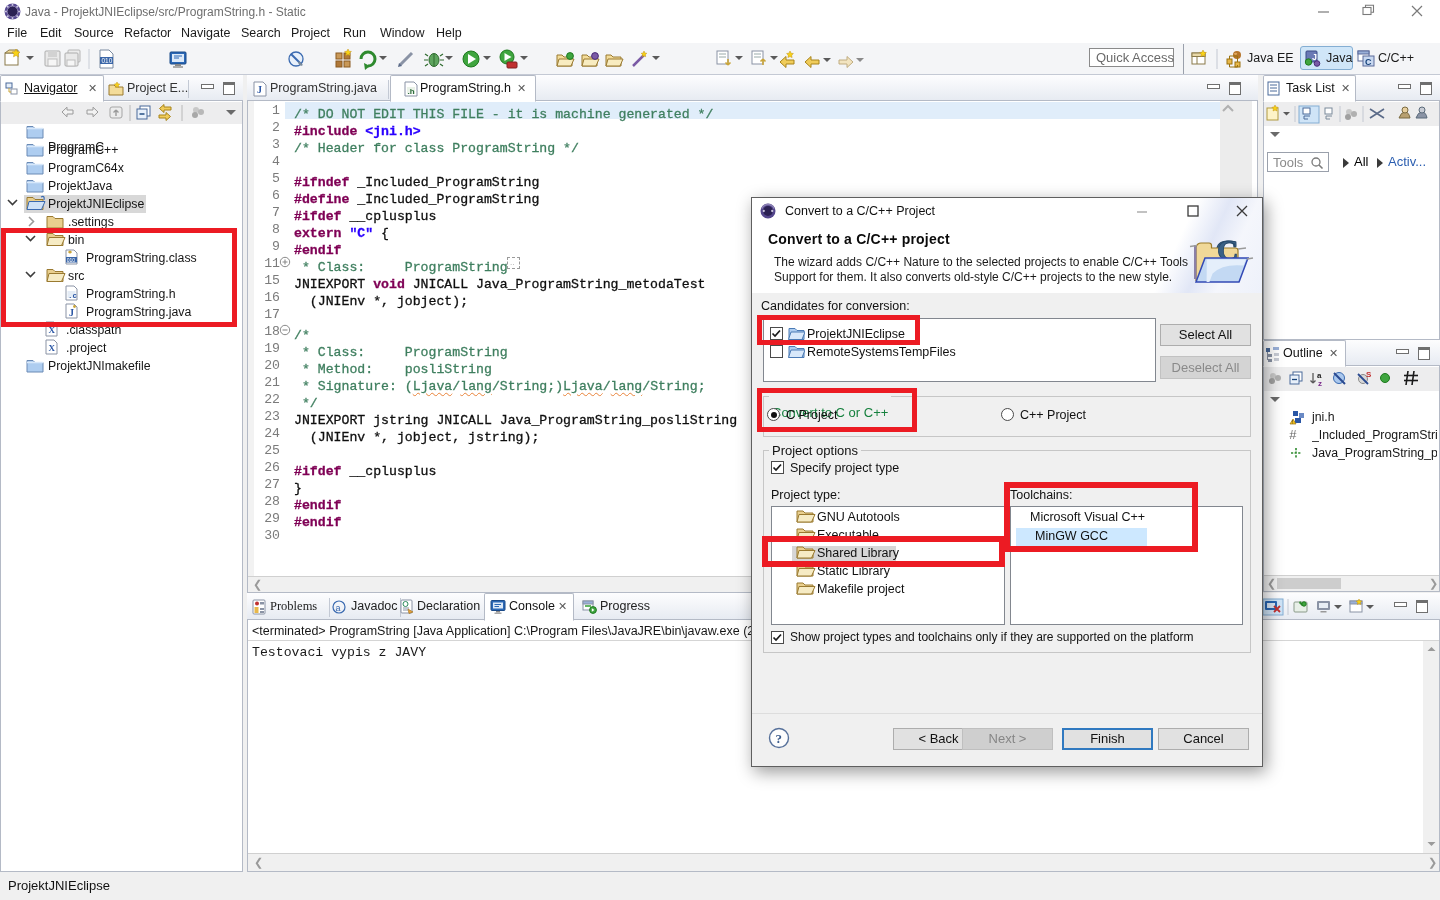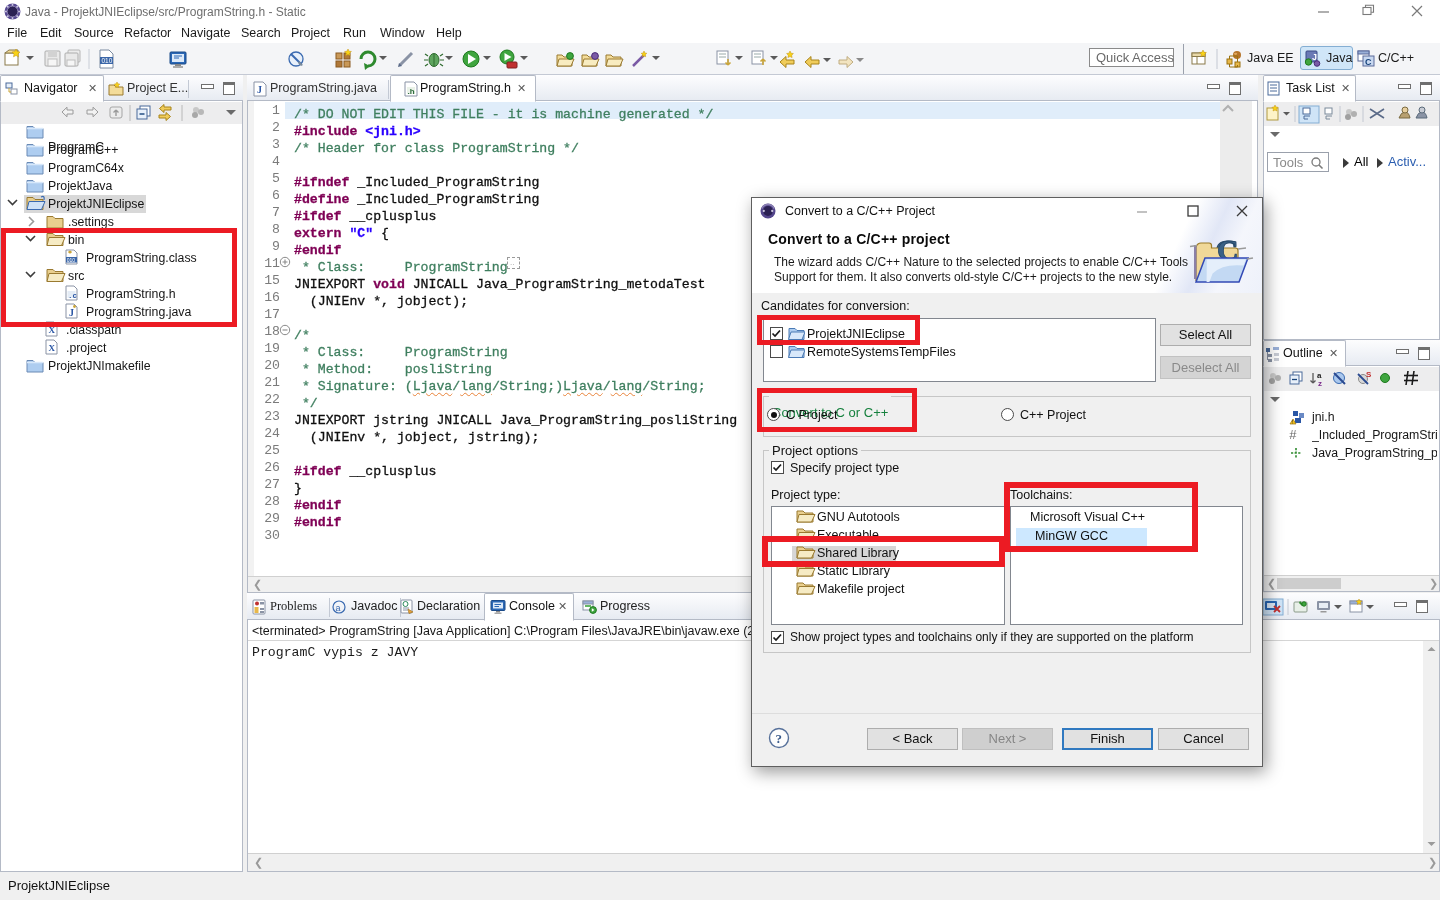--- a/index.html
+++ b/index.html
@@ -195,21 +195,21 @@
 <div class="a" style="left:1378px;top:51px;font-size:12.5px;">C/C++</div>
 
 <div class="panel" style="left:0;top:75px;width:243px;height:797px;"></div>
 <div class="tabrow" style="left:0;top:75px;width:243px;height:26px;"></div>
 <div class="tabsel" style="left:0;top:75px;width:104px;height:27px;"></div>
 <svg class="a" style="left:5px;top:81px;" width="16" height="16" viewBox="0 0 16 16">
  <rect x="1" y="2" width="6" height="5" fill="#e8f0fa" stroke="#4a6a9a"></rect>
  <rect x="6" y="8" width="6" height="5" fill="#fff" stroke="#8a93a5"></rect>
  <path d="M4 7 v4 h2" fill="none" stroke="#caa53a"></path>
 </svg>
-<div class="tabtxt" style="left:24px;top:81px;">Navigator</div>
+<div class="tabtxt" style="left:24px;top:81px;text-decoration:underline;">Navigator</div>
 <div class="tabtxt x" style="left:88px;top:82px;">✕</div>
 <svg class="a" style="left:108px;top:81px;" width="16" height="15" viewBox="0 0 16 15">
  <path d="M1 4 h5 l2 2 h7 v8 h-14 z" fill="#f3dc9a" stroke="#9a7a30"></path>
  <path d="M9 1 l0.8 1.8 2 0.3 -1.4 1.4 0.3 2 -1.7 -0.9 -1.7 0.9 0.3 -2 -1.4 -1.4 2 -0.3 z" fill="#f8d216" stroke="#c09010" stroke-width="0.5"></path>
 </svg>
 <div class="tabtxt" style="left:127px;top:81px;color:#333;">Project E...</div>
 <div class="tdiv" style="left:188px;top:80px;height:18px;"></div>
 <div class="minmax" style="left:201px;top:82px;">
     <div class="mm-min"></div>
     <div class="mm-max"></div>
@@ -602,21 +602,21 @@
     <path d="M97 2 l0.8 1.8 2 0.3 -1.4 1.4 0.3 2 -1.7 -0.9 -1.7 0.9 0.3 -2 -1.4 -1.4 2 -0.3 z" fill="#f8d216" stroke="#c09010" stroke-width="0.5"></path>
  <path d="M104 8 l4 4 4 -4 z" fill="#5a5a5a"></path>
 </svg>
 <div class="minmax" style="left:1394px;top:600px;">
     <div class="mm-min"></div>
     <div class="mm-max"></div>
   </div>
 
 <div class="a" style="left:248px;top:621px;width:1191px;height:20px;background:#fff;border-bottom:1px solid #d5d5d5;box-sizing:border-box;"></div>
 <div class="a" style="left:252px;top:624px;font-size:12.5px;color:#161616;white-space:nowrap;width:985px;overflow:hidden;">&lt;terminated&gt; ProgramString [Java Application] C:\Program Files\JavaJRE\bin\javaw.exe (21. 12.</div>
-<div class="a mono" style="left:252px;top:645px;font-size:13.2px;color:#1a1a1a;">ProgramC vypis z JAVY</div>
+<div class="a mono" style="left:252px;top:645px;font-size:13.2px;color:#1a1a1a;">Testovaci vypis z JAVY</div>
 
 <div class="a" style="left:1423px;top:641px;width:16px;height:212px;background:#f0f0f0;"></div>
 <svg class="a" style="left:1426px;top:645px;" width="11" height="8">
     <path d="M1.5 6 l4 -4 4 4 z" fill="#9a9a9a"></path>
   </svg>
 <svg class="a" style="left:1426px;top:840px;" width="11" height="8">
     <path d="M1.5 2 l4 4 4 -4 z" fill="#9a9a9a"></path>
   </svg>
 <div class="a" style="left:248px;top:853px;width:1191px;height:18px;background:#f0f0f0;border-top:1px solid #d0d0d0;box-sizing:border-box;"></div>
 <div class="a" style="left:254px;top:856px;font-size:11px;color:#9a9a9a;">❮</div>
@@ -714,21 +714,21 @@
 <svg class="a" style="left:772px;top:632px;z-index:14;" width="11" height="11">
     <polyline points="1.5,5.5 4,8 9,2.5" fill="none" stroke="#1a1a1a" stroke-width="1.7"></polyline>
   </svg>
 <div class="a" style="left:790px;top:630px;font-size:12px;color:#111;z-index:13;">Show project types and toolchains only if they are supported on the platform</div>
 
 <div class="a" style="left:752px;top:713px;width:510px;height:1px;background:#ddd;z-index:12;"></div>
 <svg class="a" style="left:768px;top:727px;z-index:12;" width="22" height="22" viewBox="0 0 22 22">
  <circle cx="11" cy="11" r="9.5" fill="#fdfdfd" stroke="#56709a" stroke-width="1.4"></circle>
  <text x="7.5" y="15.5" font-size="13" font-weight="bold" fill="#3a5a8a" font-family="Liberation Serif">?</text>
 </svg>
-<div class="btn" style="left:867px;top:728px;width:91px;height:22px;line-height:20px;z-index:12;">&lt; Back</div>
+<div class="btn" style="left:893px;top:728px;width:91px;height:22px;line-height:20px;z-index:12;">&lt; Back</div>
 <div class="btn" style="left:962px;top:728px;width:91px;height:22px;line-height:20px;z-index:12;background:#cfcfcf;border-color:#bfbfbf;color:#868686;">Next &gt;</div>
 <div class="btn" style="left:1062px;top:728px;width:91px;height:22px;line-height:18px;z-index:12;border:2px solid #3079c0;">Finish</div>
 <div class="btn" style="left:1158px;top:728px;width:91px;height:22px;line-height:20px;z-index:12;">Cancel</div>
 
 <div class="redrect" style="left:757px;top:315px;width:163px;height:30px;"></div>
 <div class="redrect" style="left:757px;top:388px;width:160px;height:44px;"></div>
 <div class="redrect" style="left:762px;top:536px;width:243px;height:31px;border-width:6px;"></div>
 <div class="redrect" style="left:1004px;top:482px;width:194px;height:70px;border-width:6px;"></div>
 
 <div class="a" style="left:0;top:872px;width:1440px;height:28px;background:#f0f0f0;"></div>

